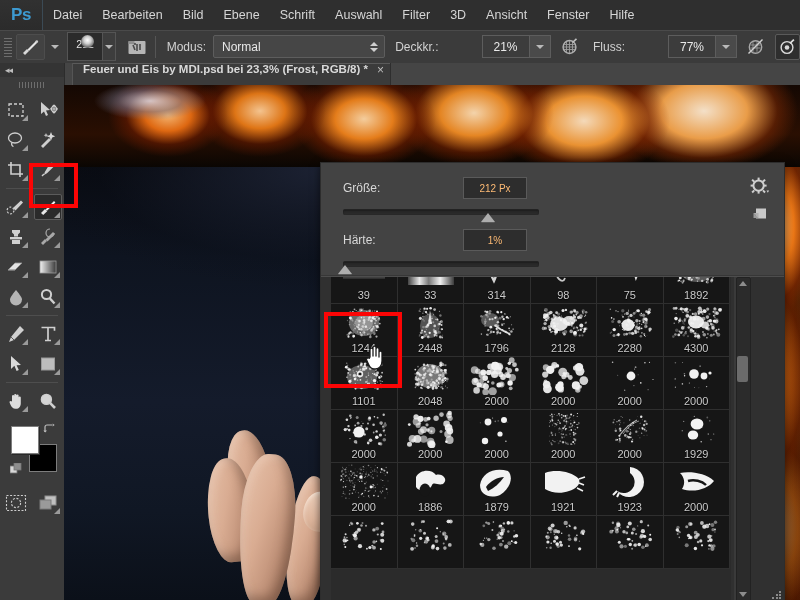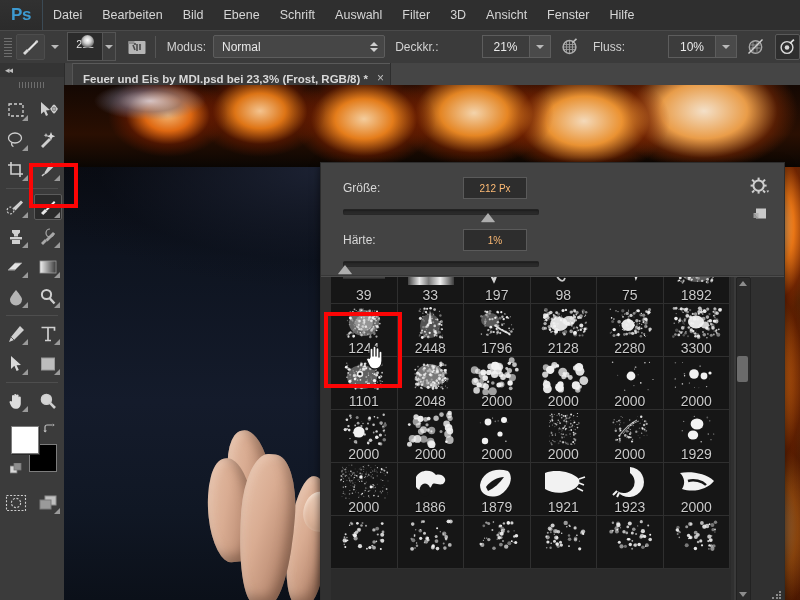--- a/index.html
+++ b/index.html
@@ -116,21 +116,21 @@
   .icon-btn.pressed { background:#2e2e2e; border:1px solid #5a5a5a; border-radius:2px; }
 
   
   #tabbar {
     position:absolute; left:64px; top:63px; width:736px; height:22px;
     background:#454545;
   }
   #doc-tab {
     position:absolute; left:8px; top:0; height:22px;
     background:#3b3b3b;
-    display:flex; align-items:flex-end; padding: 0 6px 0 10px;
+    display:flex; align-items:flex-start; padding: 0 6px 0 10px;
     border-right:1px solid #2e2e2e; border-left:1px solid #555;
     box-shadow: inset 0 1px 0 #5a5a5a;
   }
   #doc-tab .title { color:#d9d9d9; font-size:11.5px; font-weight:bold; white-space:nowrap; }
   #doc-tab .close { color:#bdbdbd; font-size:12px; margin-left:9px; }
 
   
   #toolbar {
     position:absolute; left:0; top:63px; width:64px; height:537px;
     background:#3b3b3b; border-right:1px solid #2c2c2c;
@@ -280,21 +280,21 @@
     border-bottom:1px solid #2f2f2f;
     display:flex; flex-direction:column; align-items:center; justify-content:flex-end;
     overflow:hidden;
   }
   .brush-thumb {
     position:absolute; left:0; top:0; width:66.5px; height:38px;
     display:flex; align-items:center; justify-content:center;
   }
   .brush-num {
     position:relative; z-index:2;
-    font-size:14px; color:#c9c9c9; line-height:14px; margin-bottom:1px;
+    font-size:11px; color:#c9c9c9; line-height:14px; margin-bottom:1px;
     text-shadow: 0 1px 1px #000;
   }
   #bp-scroll {
     position:relative; width:17px; height:324px;
     background:#3a3a3a; margin-left:3px;
   }
   #bp-scroll .track {
     position:absolute; left:2px; top:0; width:13px; height:324px;
     background:#2b2b2b; border:1px solid #222; border-radius:2px;
   }
@@ -403,21 +403,21 @@
     <div class="icon-btn">
       <svg width="19" height="19" viewBox="0 0 19 19">
         <circle cx="9.5" cy="10" r="6.4" fill="none" stroke="#b0b0b0" stroke-width="1.5"></circle>
         <path d="M4 7.5 h11 M4 10 h11 M4 12.5 h11 M6.5 5 v10 M9.5 4 v12 M12.5 5 v10" stroke="#9d9d9d" stroke-width="0.9"></path>
         <path d="M12.5 5.5 L16.5 1.8" stroke="#c0c0c0" stroke-width="1.6"></path>
       </svg>
     </div>
 
     <span class="opt-label" style="margin-left:12px;">Fluss:</span>
     <div style="display:flex">
-      <div class="num-field">10%</div>
+      <div class="num-field">77%</div>
       <div class="num-drop">
           <span class="caret-dn" style="margin:0"></span>
         </div>
     </div>
     <div class="icon-btn">
       <svg width="19" height="19" viewBox="0 0 19 19">
         <circle cx="9.5" cy="10" r="6.2" fill="none" stroke="#a8a8a8" stroke-width="1.4"></circle>
         <path d="M4.5 8 h10 M4.5 11 h10 M7 5.2 v9.6 M11 5.2 v9.6" stroke="#9a9a9a" stroke-width="0.9"></path>
         <path d="M2.5 16.5 L16.5 2.5" stroke="#d0d0d0" stroke-width="1.5"></path>
       </svg>
@@ -795,21 +795,21 @@
               </div>
               <div class="brush-num">33</div>
             </div>
             <div class="brush-cell">
               <div class="brush-thumb">
                 <svg width="66.5" height="38" viewBox="0 0 66.5 38">
                   <path d="M22 6 C24 18 28 26 30 30 C32 26 34 16 35 6" fill="none" stroke="#f2f2f2" stroke-width="2.4" opacity="0.85"></path>
                  <path d="M40 6 C41 14 42 20 43 24" fill="none" stroke="#f2f2f2" stroke-width="1.5" opacity="0.6"></path>
                 </svg>
               </div>
-              <div class="brush-num">197</div>
+              <div class="brush-num">314</div>
             </div>
             <div class="brush-cell">
               <div class="brush-thumb">
                 <svg width="66.5" height="38" viewBox="0 0 66.5 38">
                   <path d="M20 8 C26 14 22 22 28 28 C31 31 33 30 34 27" fill="none" stroke="#f2f2f2" stroke-width="1.8" opacity="0.8"></path>
                  <path d="M40 7 C44 12 41 18 45 22" fill="none" stroke="#f2f2f2" stroke-width="1.4" opacity="0.65"></path>
                 </svg>
               </div>
               <div class="brush-num">98</div>
             </div>
@@ -1558,21 +1558,21 @@
                   <circle cx="49.8" cy="30.5" r="1.0" fill="#f2f2f2" opacity="0.62"></circle>
                   <circle cx="51.0" cy="5.1" r="1.7" fill="#f2f2f2" opacity="0.56"></circle>
                   <circle cx="50.7" cy="4.5" r="1.2" fill="#f2f2f2" opacity="0.48"></circle>
                   <circle cx="35.2" cy="7.9" r="1.9" fill="#f2f2f2" opacity="0.39"></circle>
                   <circle cx="50.4" cy="13.1" r="0.8" fill="#f2f2f2" opacity="0.29"></circle>
                   <circle cx="40.6" cy="7.2" r="1.9" fill="#f2f2f2" opacity="0.94"></circle>
                   <circle cx="31.2" cy="29.5" r="1.3" fill="#f2f2f2" opacity="0.83"></circle>
                   <circle cx="53.2" cy="9.2" r="1.7" fill="#f2f2f2" opacity="0.72"></circle>
                 </svg>
               </div>
-              <div class="brush-num">3300</div>
+              <div class="brush-num">4300</div>
             </div>
             <div class="brush-cell">
               <div class="brush-thumb">
                 <svg width="66.5" height="38" viewBox="0 0 66.5 38">
                   <ellipse cx="31" cy="20" rx="15" ry="12" fill="#f2f2f2" opacity="0.34"></ellipse>
                  <circle cx="29" cy="17" r="3.2" fill="#f2f2f2" opacity="0.95"></circle>
                  <circle cx="29" cy="17" r="1.6" fill="#161616"></circle>
                   <circle cx="15.9" cy="20.3" r="0.8" fill="#f2f2f2" opacity="0.77"></circle>
                   <circle cx="30.6" cy="29.5" r="1.1" fill="#f2f2f2" opacity="0.35"></circle>
                   <circle cx="44.8" cy="12.5" r="1.2" fill="#f2f2f2" opacity="0.82"></circle>

